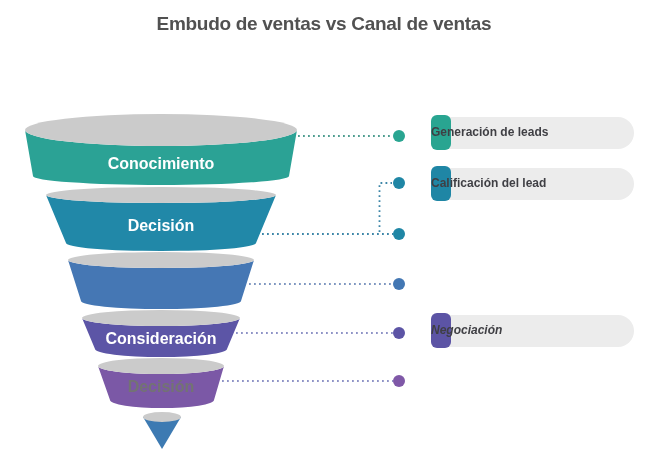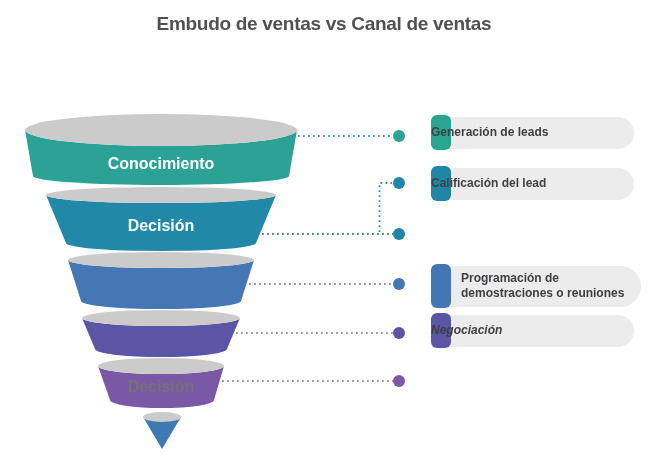--- a/index.html
+++ b/index.html
@@ -86,40 +86,36 @@
       <circle cx="399" cy="183" r="6" fill="#1F86A5"></circle>
       <circle cx="399" cy="234" r="6" fill="#1F86A5"></circle>
       <circle cx="399" cy="284" r="6" fill="#4377B3"></circle>
       <circle cx="399" cy="333" r="6" fill="#5C54A5"></circle>
       <circle cx="399" cy="381" r="6" fill="#7F58A7"></circle>
     </g>
   </svg>
 
   <div class="stage-label sl-1" style="color: rgb(255, 255, 255);">Conocimiento</div>
   <div class="stage-label sl-2" style="color: rgb(255, 255, 255);">Decisión</div>
+  <div class="stage-label sl-4" style="color: rgb(255, 255, 255);">Consideración</div>
   <div class="stage-label sl-5" style="color: #737373;">Decisión</div>
 
   <div class="channel-box cb-1">
     <div class="pill" style="background: rgb(236, 236, 236);"></div>
     <div class="tab" style="background: rgb(41, 165, 145);"></div>
     <div class="box-label" style="color: rgb(63, 63, 68);">Generación de leads</div>
   </div>
 
   <div class="channel-box cb-2">
     <div class="pill" style="background: rgb(236, 236, 236);"></div>
     <div class="tab" style="background: rgb(31, 134, 165);"></div>
     <div class="box-label" style="color: rgb(63, 63, 68);">Calificación del lead</div>
   </div>
 
 
-  <div class="channel-box cb-4">
-    <div class="pill" style="background: rgb(236, 236, 236);"></div>
-    <div class="tab" style="background: rgb(67, 119, 179);"></div>
-    <div class="box-label" style="color: rgb(63, 63, 68);">Programación de demostraciones o reuniones</div>
-  </div>
 
   <div class="channel-box cb-5">
     <div class="pill" style="background: rgb(236, 236, 236);"></div>
     <div class="tab" style="background: rgb(92, 84, 165);"></div>
     <div class="box-label" style="color: rgb(63, 63, 68);">Negociación</div>
   </div>
 
 
 </div>
 

